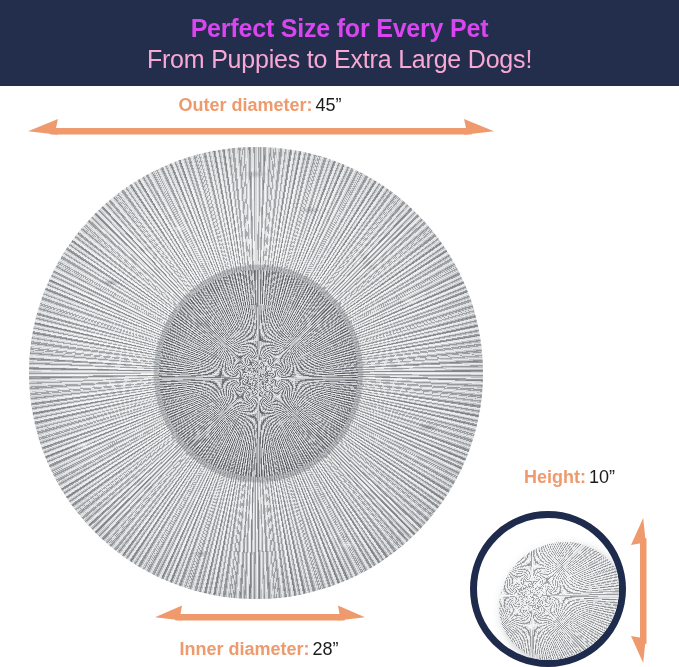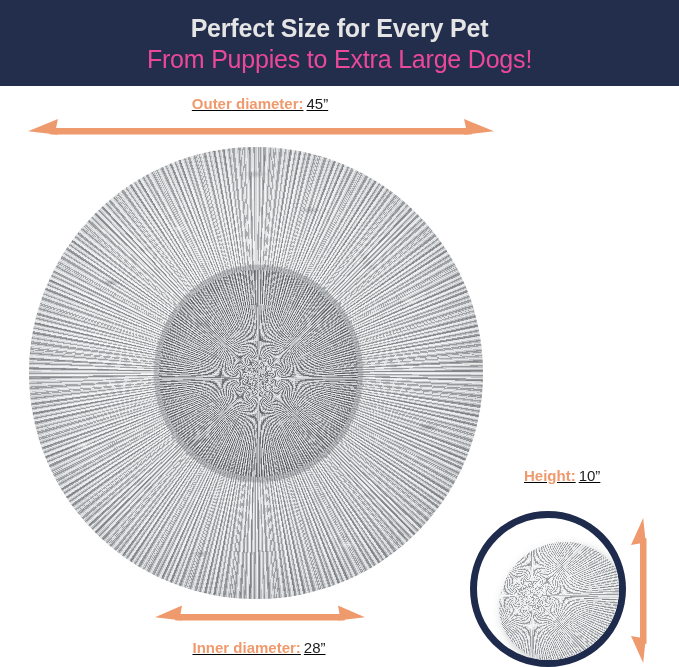--- a/index.html
+++ b/index.html
@@ -26,46 +26,45 @@
     height: 86px;
     background: #232e4d;
     display: flex;
     flex-direction: column;
     align-items: center;
     justify-content: center;
     box-sizing: border-box;
     padding-top: 2px;
   }
   .banner-title {
-    color: #e5e5e5;
+    color: #d946ef;
     font-size: 25px;
     font-weight: bold;
     letter-spacing: -0.2px;
     line-height: 1.18;
     text-align: center;
     white-space: nowrap;
   }
   .banner-subtitle {
-    color: #ec4899;
+    color: #f9a8d4;
     font-size: 25px;
     font-weight: normal;
     letter-spacing: -0.2px;
     line-height: 1.2;
     text-align: center;
     white-space: nowrap;
     margin-top: 1px;
   }
 
   
   .dim-label {
     position: absolute;
     white-space: nowrap;
-    font-size: 15px;
+    font-size: 18px;
     line-height: 1;
-    text-decoration: underline;
   }
   .dim-label .dim-key {
     color: #ef9a6d;
     font-weight: bold;
   }
   .dim-label .dim-val {
     color: #1c1c1c;
     font-weight: normal;
     margin-left: 3px;
   }

